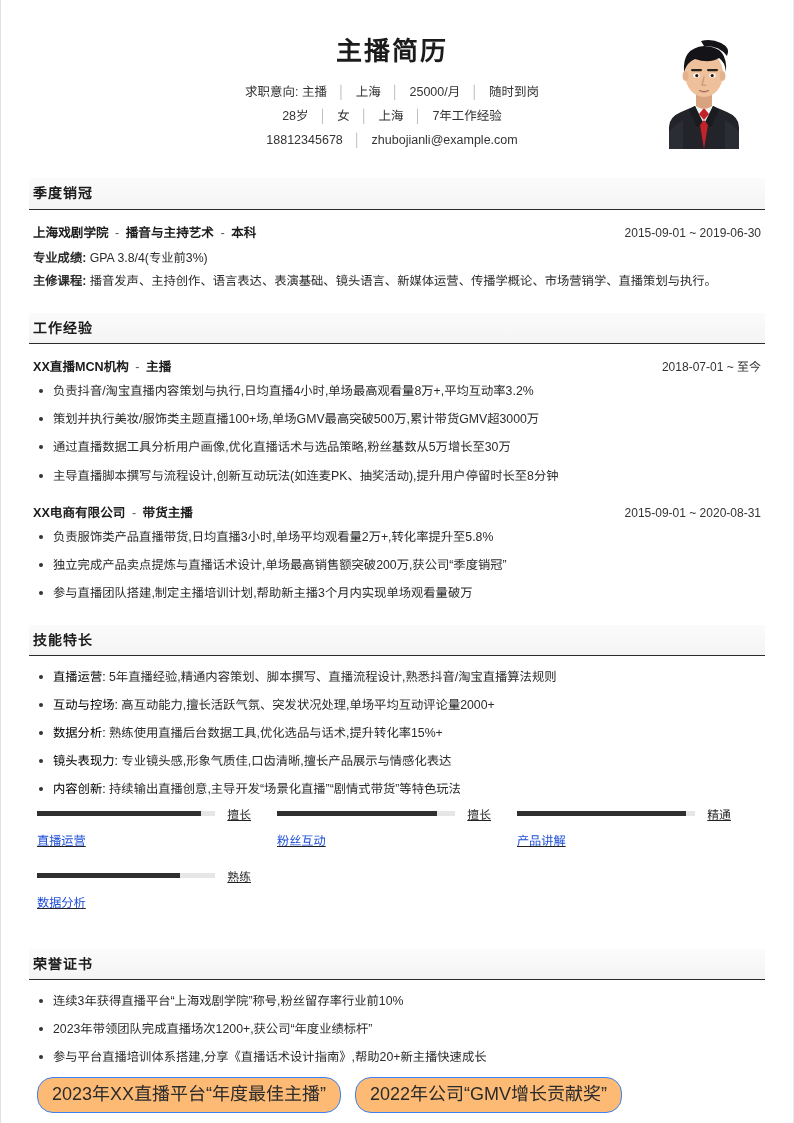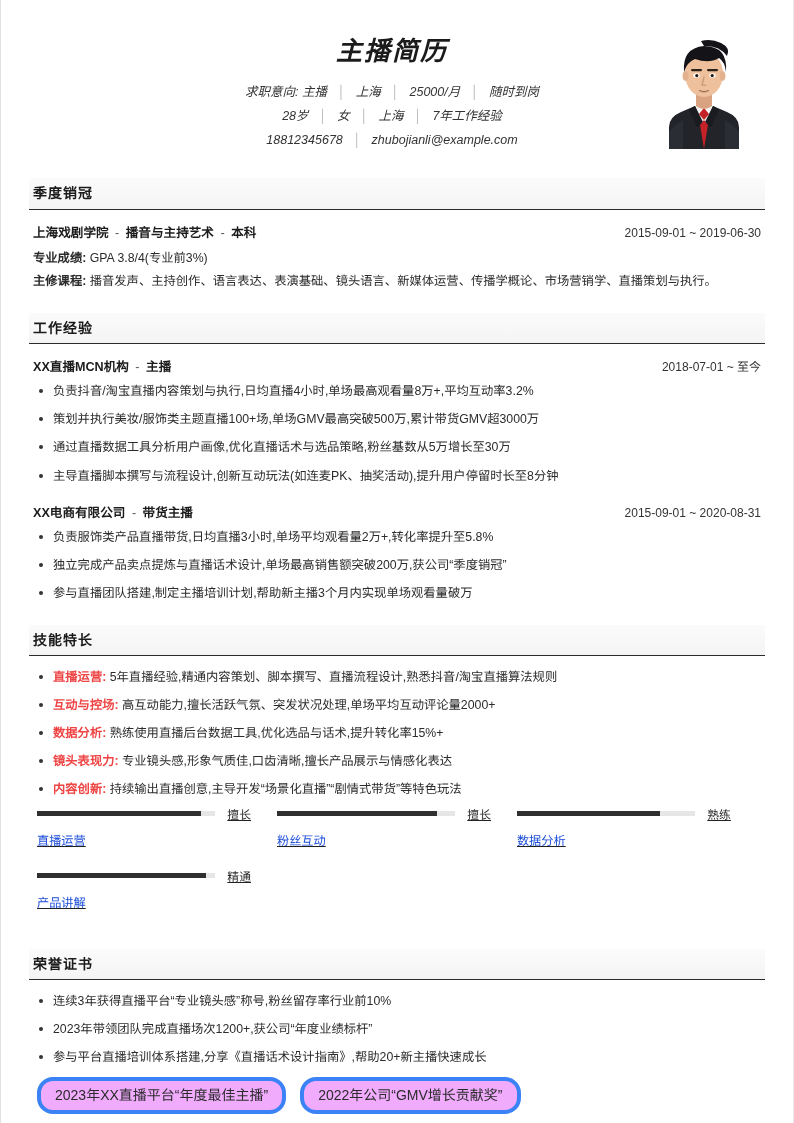--- a/index.html
+++ b/index.html
@@ -30,21 +30,20 @@
   }
 
   
   .resume-header {
     position: relative;
     display: flex;
     align-items: center;
     justify-content: center;
     padding: 10px 0 18px 0;
     min-height: 120px;
-    font-style: italic;
   }
   .header-center {
     flex: 1 1 auto;
     text-align: center;
     padding-right: 10px;
   }
   .resume-title {
     font-size: 26px;
     font-weight: bold;
     letter-spacing: 2px;
@@ -145,21 +144,21 @@
   ul.bullets > li::before {
     content: "";
     position: absolute;
     left: 6px;
     top: 7px;
     width: 4px;
     height: 4px;
     border-radius: 50%;
     background: #333333;
   }
-  .skill-name { font-weight: bold; color: #ef4444; }
+  .skill-name { font-weight: normal; color: #000000; }
 
   
   .bars-wrap {
     display: flex;
     flex-wrap: wrap;
     padding: 4px 4px 4px 4px;
     margin-top: 2px;
   }
   .bar-cell {
     width: 33.33%;
@@ -198,26 +197,26 @@
   }
 
   
   .tags-wrap {
     display: flex;
     flex-wrap: wrap;
     gap: 11px 14px;
     padding: 8px 4px 4px 4px;
   }
   .tag {
-    border: 4px solid #3b82f6;
+    border: 1px solid #3b82f6;
     border-radius: 16px;
     padding: 6px 14px;
-    font-size: 14px;
+    font-size: 18px;
     color: #2b2b2b;
-    background: #f0abfc;
+    background: #fdba74;
     white-space: nowrap;
     line-height: 1.2;
   }
 
   .honor-list { padding-top: 2px; }
 </style>
 </head>
 <body>
 
 <div class="page">
@@ -412,47 +411,47 @@
                 <div class="bar-fill" style="width: 90%;"></div>
               </div>
               <div class="bar-level">擅长</div>
             </div>
             <div class="bar-label">粉丝互动</div>
           </div>
 
           <div class="bar-cell">
             <div class="bar-row">
               <div class="bar-track">
+                <div class="bar-fill" style="width: 95%;"></div>
+              </div>
+              <div class="bar-level">精通</div>
+            </div>
+            <div class="bar-label">产品讲解</div>
+          </div>
+
+          <div class="bar-cell">
+            <div class="bar-row">
+              <div class="bar-track">
                 <div class="bar-fill" style="width: 80%;"></div>
               </div>
               <div class="bar-level">熟练</div>
             </div>
             <div class="bar-label">数据分析</div>
           </div>
-
-          <div class="bar-cell">
-            <div class="bar-row">
-              <div class="bar-track">
-                <div class="bar-fill" style="width: 95%;"></div>
-              </div>
-              <div class="bar-level">精通</div>
-            </div>
-            <div class="bar-label">产品讲解</div>
-          </div>
         </div>
       </div>
     </div>
 
     <div class="section">
       <div class="section-head">
         <div class="section-title">荣誉证书</div>
       </div>
       <div class="section-body">
         <ul class="bullets honor-list">
-          <li>连续3年获得直播平台“专业镜头感”称号,粉丝留存率行业前10%</li>
+          <li>连续3年获得直播平台“上海戏剧学院”称号,粉丝留存率行业前10%</li>
           <li>2023年带领团队完成直播场次1200+,获公司“年度业绩标杆”</li>
           <li>参与平台直播培训体系搭建,分享《直播话术设计指南》,帮助20+新主播快速成长</li>
         </ul>
         <div class="tags-wrap">
           <span class="tag">2023年XX直播平台“年度最佳主播”</span>
           <span class="tag">2022年公司“GMV增长贡献奖”</span>
           <span class="tag">2021年平台“互动率TOP1主播”</span>
           <span class="tag">2020年“直播带货新人王”</span>
         </div>
       </div>

